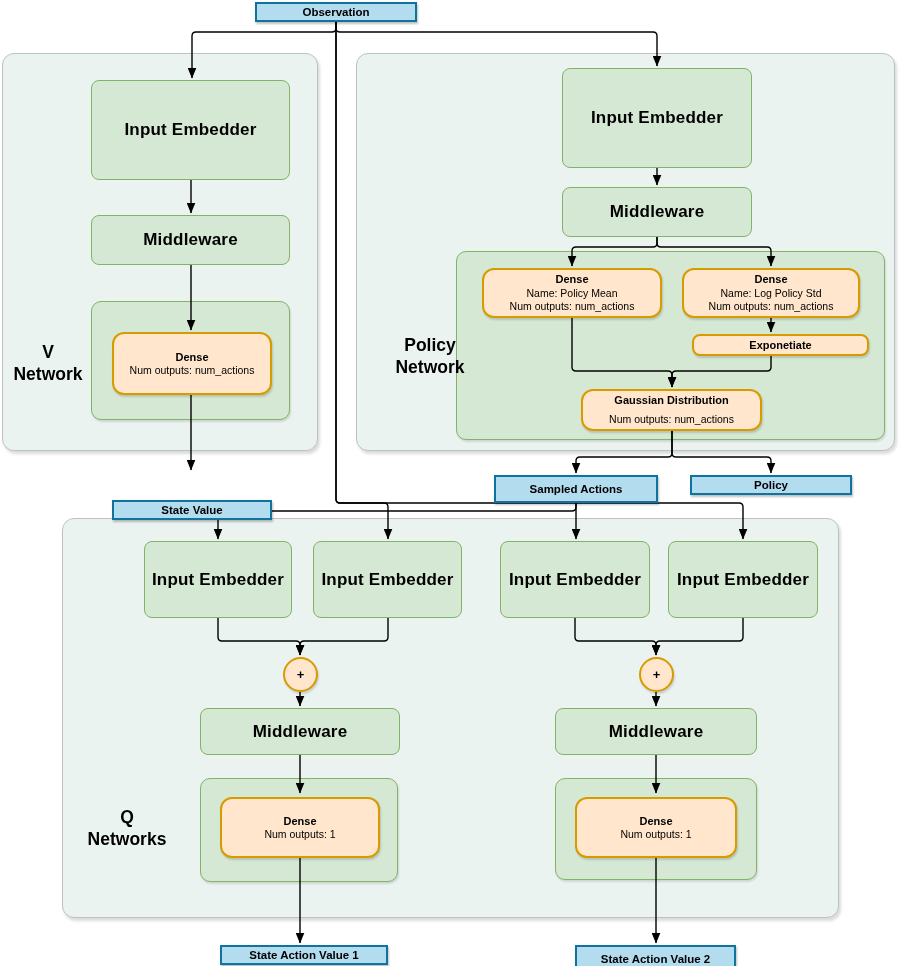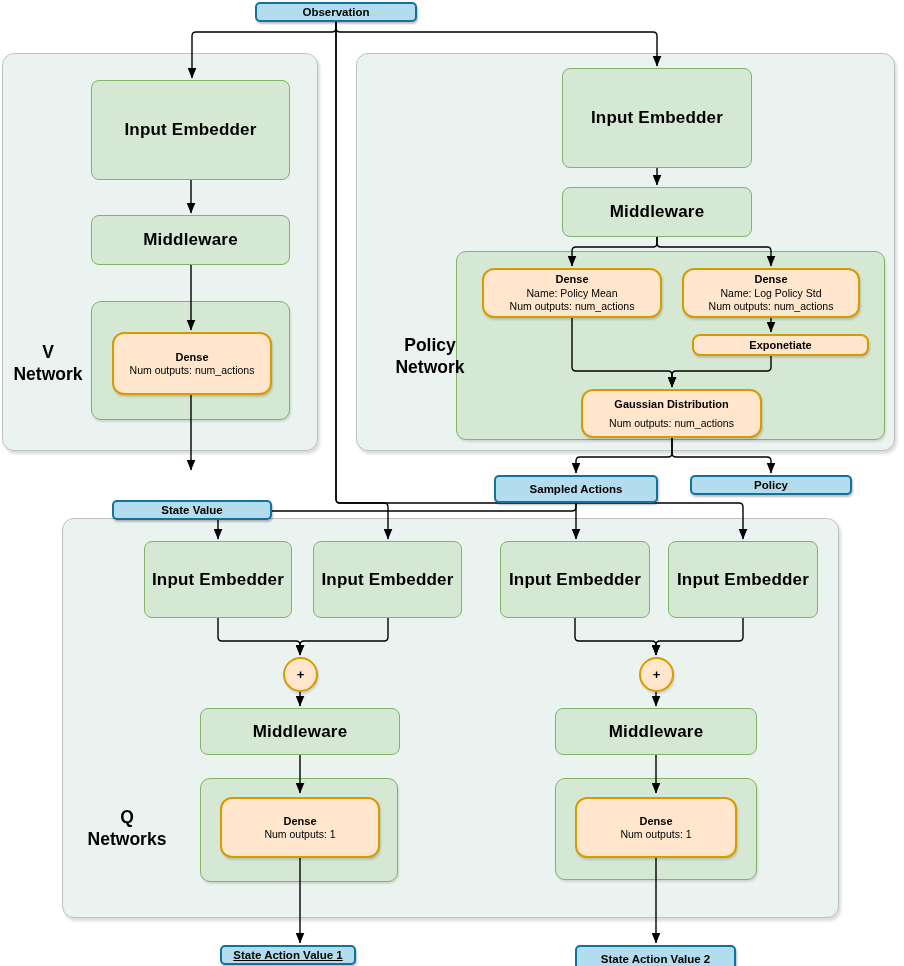--- a/index.html
+++ b/index.html
@@ -26,21 +26,21 @@
     position:absolute;box-sizing:border-box;background:#FFE6CC;
     border:2px solid #D79B00;border-radius:12px;z-index:4;
     display:flex;flex-direction:column;align-items:center;justify-content:center;
     font-size:10.5px;line-height:1.3;text-align:center;
     box-shadow:1px 2px 2px rgba(0,0,0,0.15);
   }
   .orange .t{font-weight:bold;font-size:11px;}
   .orange.slim{border-radius:8px;}
   .blue{
     position:absolute;box-sizing:border-box;background:#B3DCEE;
-    border:2px solid #10739E;border-radius:5px;z-index:4;
+    border:2px solid #10739E;border-radius:0;z-index:4;
     display:flex;align-items:center;justify-content:center;
     font-weight:bold;font-size:11.5px;
     box-shadow:1px 2px 2px rgba(0,0,0,0.25);
   }
   .plus{
     position:absolute;box-sizing:border-box;width:35px;height:35px;border-radius:50%;
     background:#FFE6CC;border:2px solid #D79B00;z-index:4;
     display:flex;align-items:center;justify-content:center;
     font-weight:bold;font-size:13px;box-shadow:1px 2px 2px rgba(0,0,0,0.15);
   }
@@ -105,21 +105,21 @@
     </div>
   <div class="blue" style="left:112px;top:472px;width:160px;height:20px;margin-top:28px;">
       <span>State Value</span>
     </div>
   <div class="blue" style="left:494px;top:475px;width:164px;height:28px;">
       <span>Sampled Actions</span>
     </div>
   <div class="blue" style="left:690px;top:475px;width:162px;height:20px;">
       <span>Policy</span>
     </div>
-  <div class="blue" style="left:220px;top:945px;width:136px;height:20px;text-decoration:underline;">
+  <div class="blue" style="left:220px;top:945px;width:168px;height:20px;">
       <span>State Action Value 1</span>
     </div>
   <div class="blue" style="left:575px;top:945px;width:161px;height:28px;align-items:center;">
       <span>State Action Value 2</span>
     </div>
 
   <div class="green big" style="left:91px;top:80px;width:199px;height:100px;">
       <span>Input Embedder</span>
     </div>
   <div class="green big" style="left:91px;top:215px;width:199px;height:50px;">
@@ -146,21 +146,21 @@
     <div>Num outputs: num_actions</div>
   </div>
   <div class="orange" style="left:682px;top:268px;width:178px;height:50px;">
     <div class="t">Dense</div>
     <div>Name: Log Policy Std</div>
     <div>Num outputs: num_actions</div>
   </div>
   <div class="orange slim" style="left:692px;top:334px;width:177px;height:22px;">
     <div class="t">Exponetiate</div>
   </div>
-  <div class="orange" style="left:581px;top:389px;width:181px;height:49px;gap:6px;">
+  <div class="orange" style="left:581px;top:389px;width:181px;height:42px;gap:6px;">
     <div class="t">Gaussian Distribution</div>
     <div>Num outputs: num_actions</div>
   </div>
   <div class="plabel" style="left:377px;top:334px;width:106px;">
     <div>Policy</div>
     <div>Network</div>
   </div>
 
   <div class="green big" style="left:144px;top:541px;width:148px;height:77px;">
       <span>Input Embedder</span>

